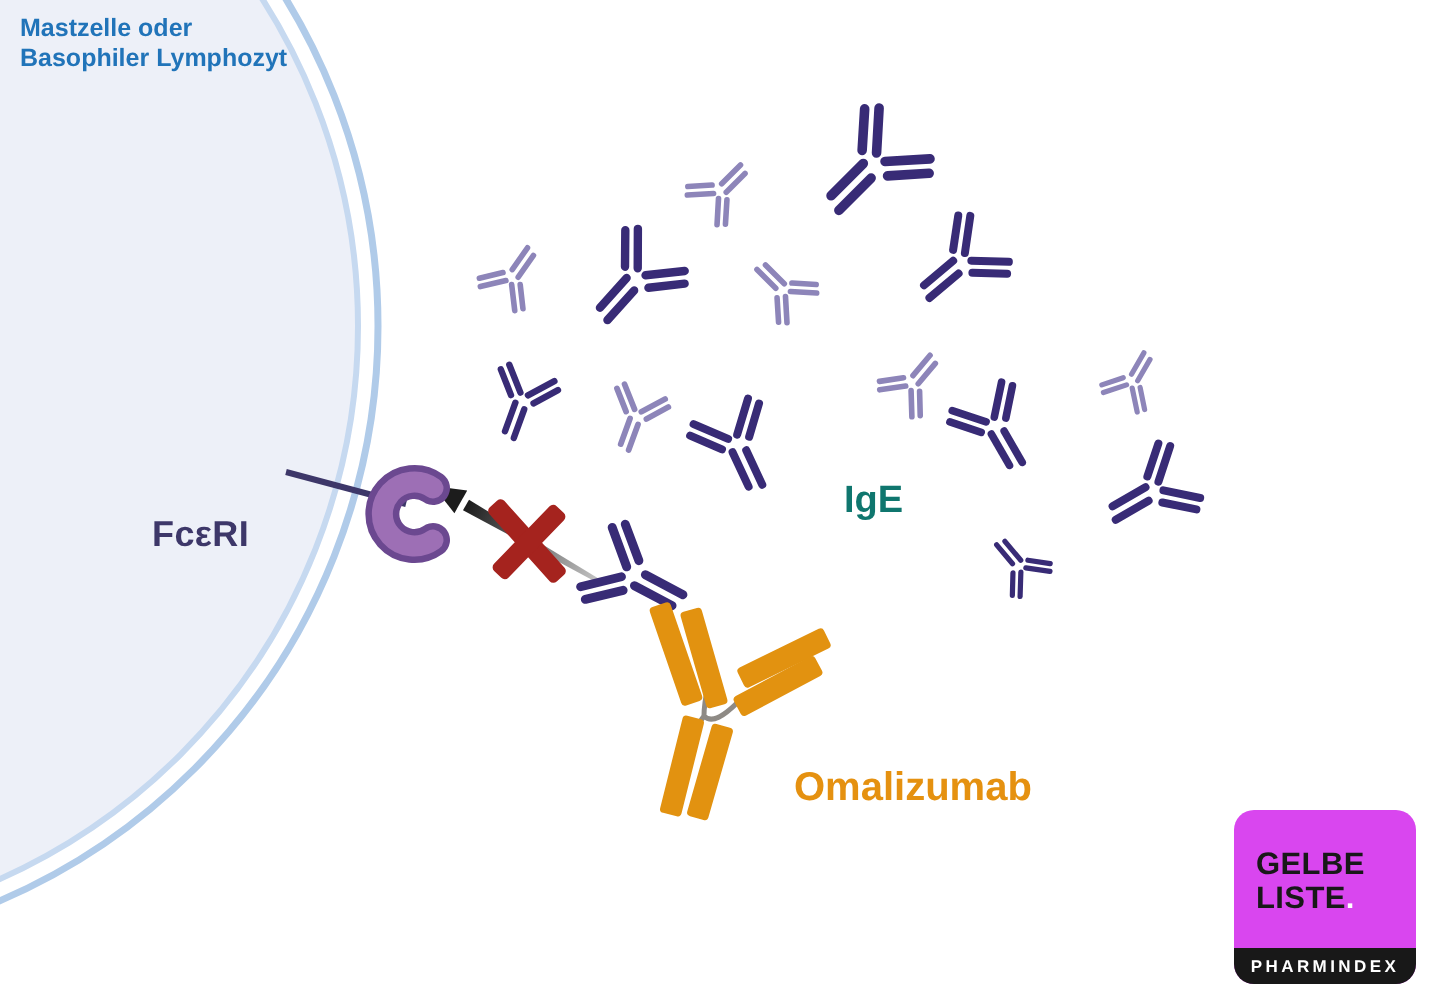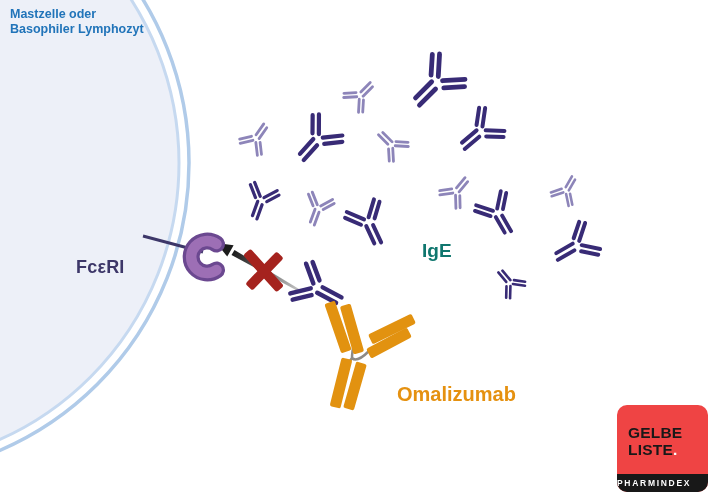--- a/index.html
+++ b/index.html
@@ -15,21 +15,21 @@
   .oma-label { left:397px; top:383px; font-size:20px; }
   .logo {
     position:absolute; left:617px; top:405px; width:91px; height:87px;
     border-radius:10px; overflow:hidden;
   }
   .logo-top { padding:20px 0 0 11px; font-weight:bold; font-size:15.5px; line-height:16.5px; letter-spacing:0.2px; }
   .logo-dot { color:#ffffff; }
   .logo-bar {
     position:absolute; left:0; bottom:0; width:100%; height:18px;
     font-size:8.5px; font-weight:bold; letter-spacing:1.7px;
-    line-height:19px;
+    text-align:center; line-height:19px;
   }
 </style>
 </head>
 <body>
 
 <div class="stage">
 
   <svg width="720" height="504" viewBox="0 0 720 504">
     <defs>
       <g id="ab-sym" fill="none" stroke-linecap="round" stroke-width="4">
@@ -103,21 +103,21 @@
     <div>Mastzelle oder</div>
     <div>Basophiler Lymphozyt</div>
   </div>
 
   <div class="label fceri-label" style="color: rgb(61, 55, 105);">FcεRI</div>
 
   <div class="label ige-label" style="color: #0f766e;">IgE</div>
 
   <div class="label oma-label" style="color: rgb(229, 145, 16);">Omalizumab</div>
 
-  <div class="logo" style="background: #ef4444;">
+  <div class="logo" style="background: #d946ef;">
     <div class="logo-top" style="color: rgb(24, 24, 24);">
       <div>GELBE</div>
       <div>
         <span>LISTE</span><span class="logo-dot">.</span>
       </div>
     </div>
     <div class="logo-bar" style="color: rgb(255, 255, 255); background: rgb(24, 24, 24);">PHARMINDEX</div>
   </div>
 
 </div>

